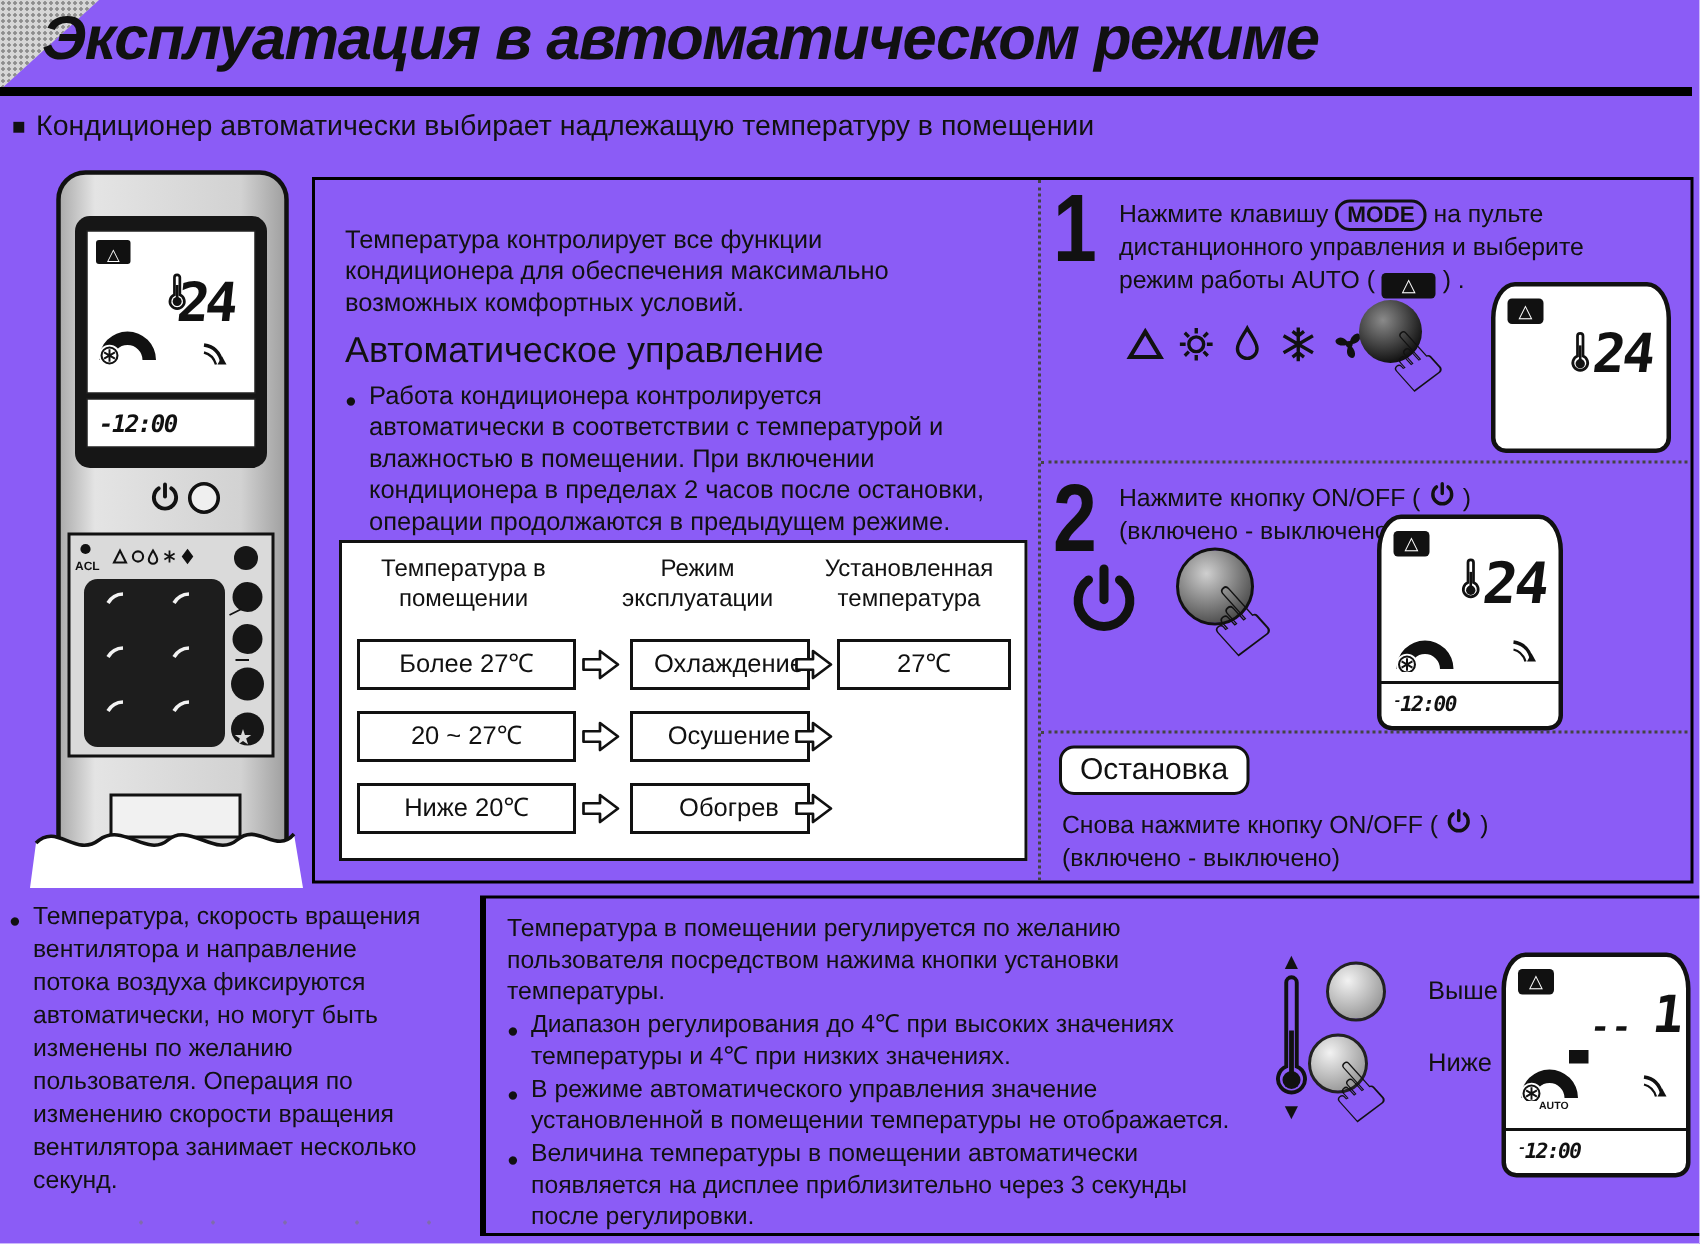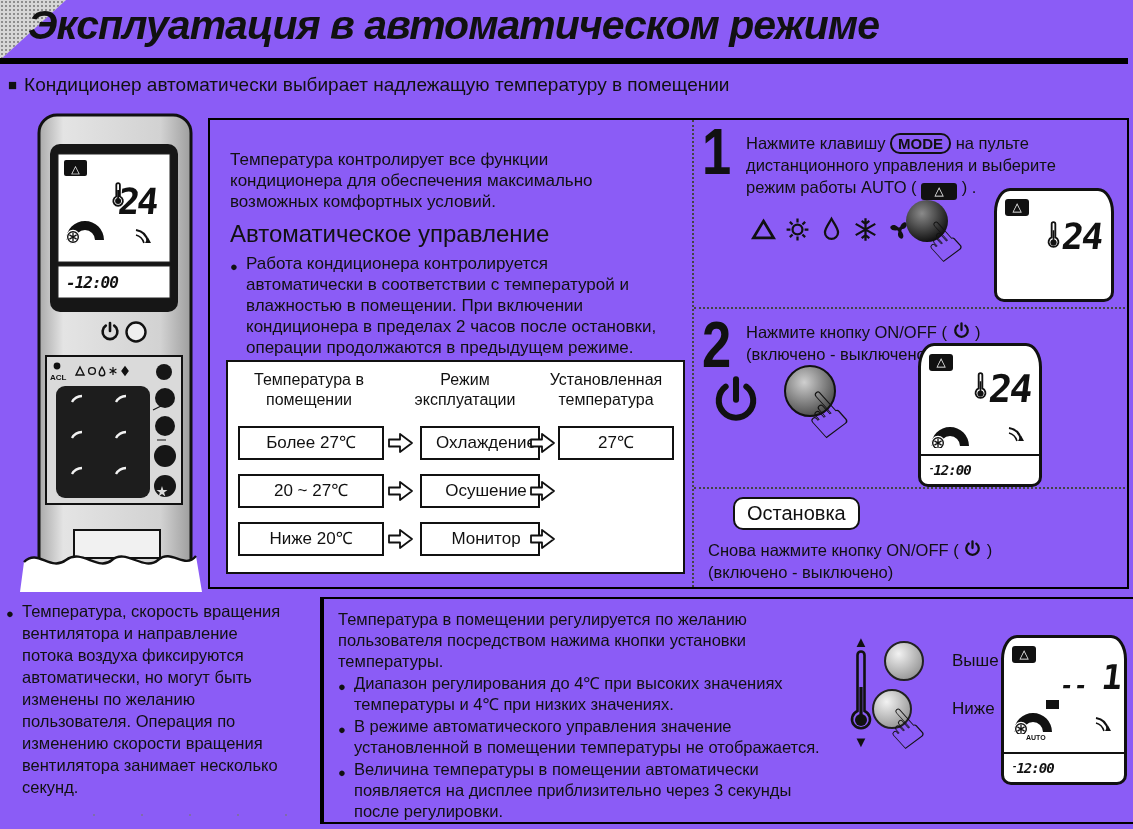--- a/index.html
+++ b/index.html
@@ -62,21 +62,21 @@
               border-radius:3px;text-align:center;font-size:12px;line-height:16px;}
   .temp-line{position:absolute;display:flex;align-items:flex-start;gap:2px;}
   .lcd-digits{font-family:"DejaVu Sans Mono",monospace;font-weight:700;transform:skewX(-7deg);
               line-height:.9;letter-spacing:-2px;}
   .time-strip{position:absolute;left:-1px;right:-1px;bottom:0;height:28px;border-top:2px solid #111;}
   .lcd-time{position:absolute;left:9px;top:6px;font-family:"DejaVu Sans Mono",monospace;
             font-weight:700;font-size:14px;font-style:italic;letter-spacing:-1px;}
   .lcd-time .pfx{font-size:9px;vertical-align:4px;}
   .auto-small{position:absolute;font-size:7px;font-weight:700;letter-spacing:0;}
   .stop-label{position:absolute;left:12px;top:8px;border:2.5px solid #111;border-radius:10px;
-              padding:3px 12px;font-size:20px;background:#fff;margin-left:27px;}
+              padding:3px 12px;font-size:20px;background:#fff;}
   .stop-lines{position:absolute;left:14px;top:50px;font-size:16.5px;line-height:22px;}
   
   .side-note{position:absolute;left:6px;top:600px;width:284px;font-size:16.5px;line-height:22px;}
   
   .adjust-box{position:absolute;left:308px;top:597px;width:815px;height:223px;
               border:2px solid #000;border-left-width:4px;margin-left:12px;}
   .adj-text{position:absolute;left:14px;top:10px;width:486px;font-size:16.5px;line-height:21px;}
   .adj-text p{margin:0 0 1px 0;}
   .adj-text .blt{margin-top:1px;}
   .thermo-col{position:absolute;left:522px;top:36px;width:30px;text-align:center;}
@@ -191,21 +191,21 @@
       <div class="ft-h ft-h1">Температура в помещении</div>
       <div class="ft-h ft-h3">Установленная температура</div>
       <div class="ft-h ft-h2">Режим эксплуатации</div>
 
       <div class="ft-box ft-r1 ft-c1">Более 27℃</div>
       <div class="ft-box ft-r1 ft-c2">Охлаждение</div>
       <div class="ft-box ft-r1 ft-c3">27℃</div>
       <div class="ft-box ft-r2 ft-c1">20 ~ 27℃</div>
       <div class="ft-box ft-r2 ft-c2">Осушение</div>
       <div class="ft-box ft-r3 ft-c1">Ниже 20℃</div>
-      <div class="ft-box ft-r3 ft-c2">Монитор</div>
+      <div class="ft-box ft-r3 ft-c2">Обогрев</div>
 
       <svg class="ft-arrow ft-a1 ar-r1" viewBox="0 0 26 22">
           <polygon points="1,7.5 12,7.5 12,2 24,11 12,20 12,14.5 1,14.5" fill="#fff" stroke="#111" stroke-width="1.8" stroke-linejoin="round"></polygon>
         </svg>
       <svg class="ft-arrow ft-a2 ar-r1" viewBox="0 0 26 22">
           <polygon points="1,7.5 12,7.5 12,2 24,11 12,20 12,14.5 1,14.5" fill="#fff" stroke="#111" stroke-width="1.8" stroke-linejoin="round"></polygon>
         </svg>
       <svg class="ft-arrow ft-a1 ar-r2" viewBox="0 0 26 22">
           <polygon points="1,7.5 12,7.5 12,2 24,11 12,20 12,14.5 1,14.5" fill="#fff" stroke="#111" stroke-width="1.8" stroke-linejoin="round"></polygon>
         </svg>

